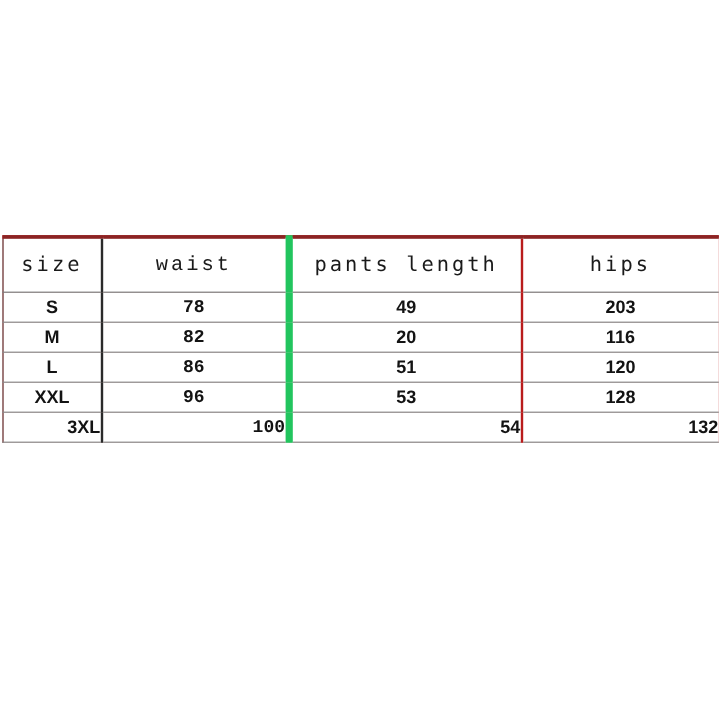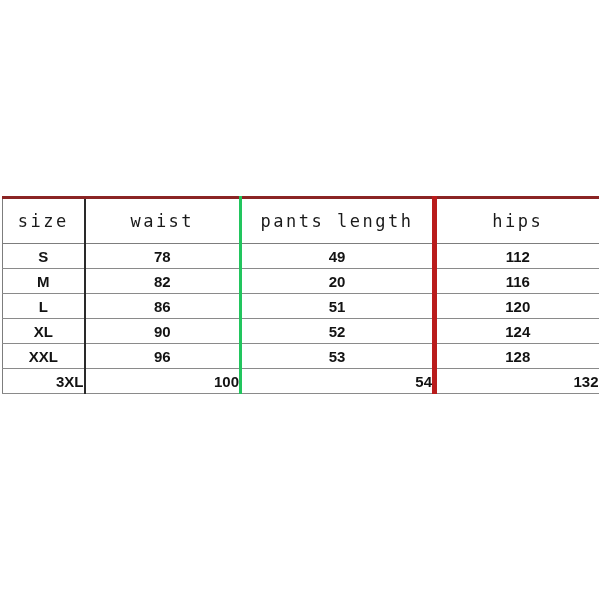--- a/index.html
+++ b/index.html
@@ -51,25 +51,26 @@
     background: #ffffff;
   }
   
   #size-chart th.col-size,
   #size-chart td.col-size {
     border-left: 1px solid #7d7d7d;
     border-right: 2px solid #2a2a2a;
   }
   #size-chart th.col-waist,
   #size-chart td.col-waist {
-    border-right: 3px solid #22c55e;
+    border-right: 6px solid #22c55e;
+    font-family: Liberation Mono, monospace;
   }
   #size-chart th.col-length,
   #size-chart td.col-length {
-    border-right: 5px solid #b91c1c;
+    border-right: 2px solid #b91c1c;
   }
   #size-chart th.col-hips,
   #size-chart td.col-hips {
     border-right: none;
     margin-left: 40px;
   }
 
   
   #size-chart tbody tr {
     height: 25px;
@@ -106,39 +107,33 @@
       <th class="col-waist">waist</th>
       <th class="col-length">pants length</th>
       <th class="col-hips">hips</th>
     </tr>
   </thead>
   <tbody>
     <tr>
       <td class="col-size">S</td>
       <td class="col-waist">78</td>
       <td class="col-length">49</td>
-      <td class="col-hips">112</td>
+      <td class="col-hips">203</td>
     </tr>
     <tr>
       <td class="col-size">M</td>
       <td class="col-waist">82</td>
       <td class="col-length">20</td>
       <td class="col-hips">116</td>
     </tr>
     <tr>
       <td class="col-size">L</td>
       <td class="col-waist">86</td>
       <td class="col-length">51</td>
       <td class="col-hips">120</td>
-    </tr>
-    <tr>
-      <td class="col-size">XL</td>
-      <td class="col-waist">90</td>
-      <td class="col-length">52</td>
-      <td class="col-hips">124</td>
     </tr>
     <tr>
       <td class="col-size">XXL</td>
       <td class="col-waist">96</td>
       <td class="col-length">53</td>
       <td class="col-hips">128</td>
     </tr>
     <tr>
       <td class="col-size">3XL</td>
       <td class="col-waist">100</td>

